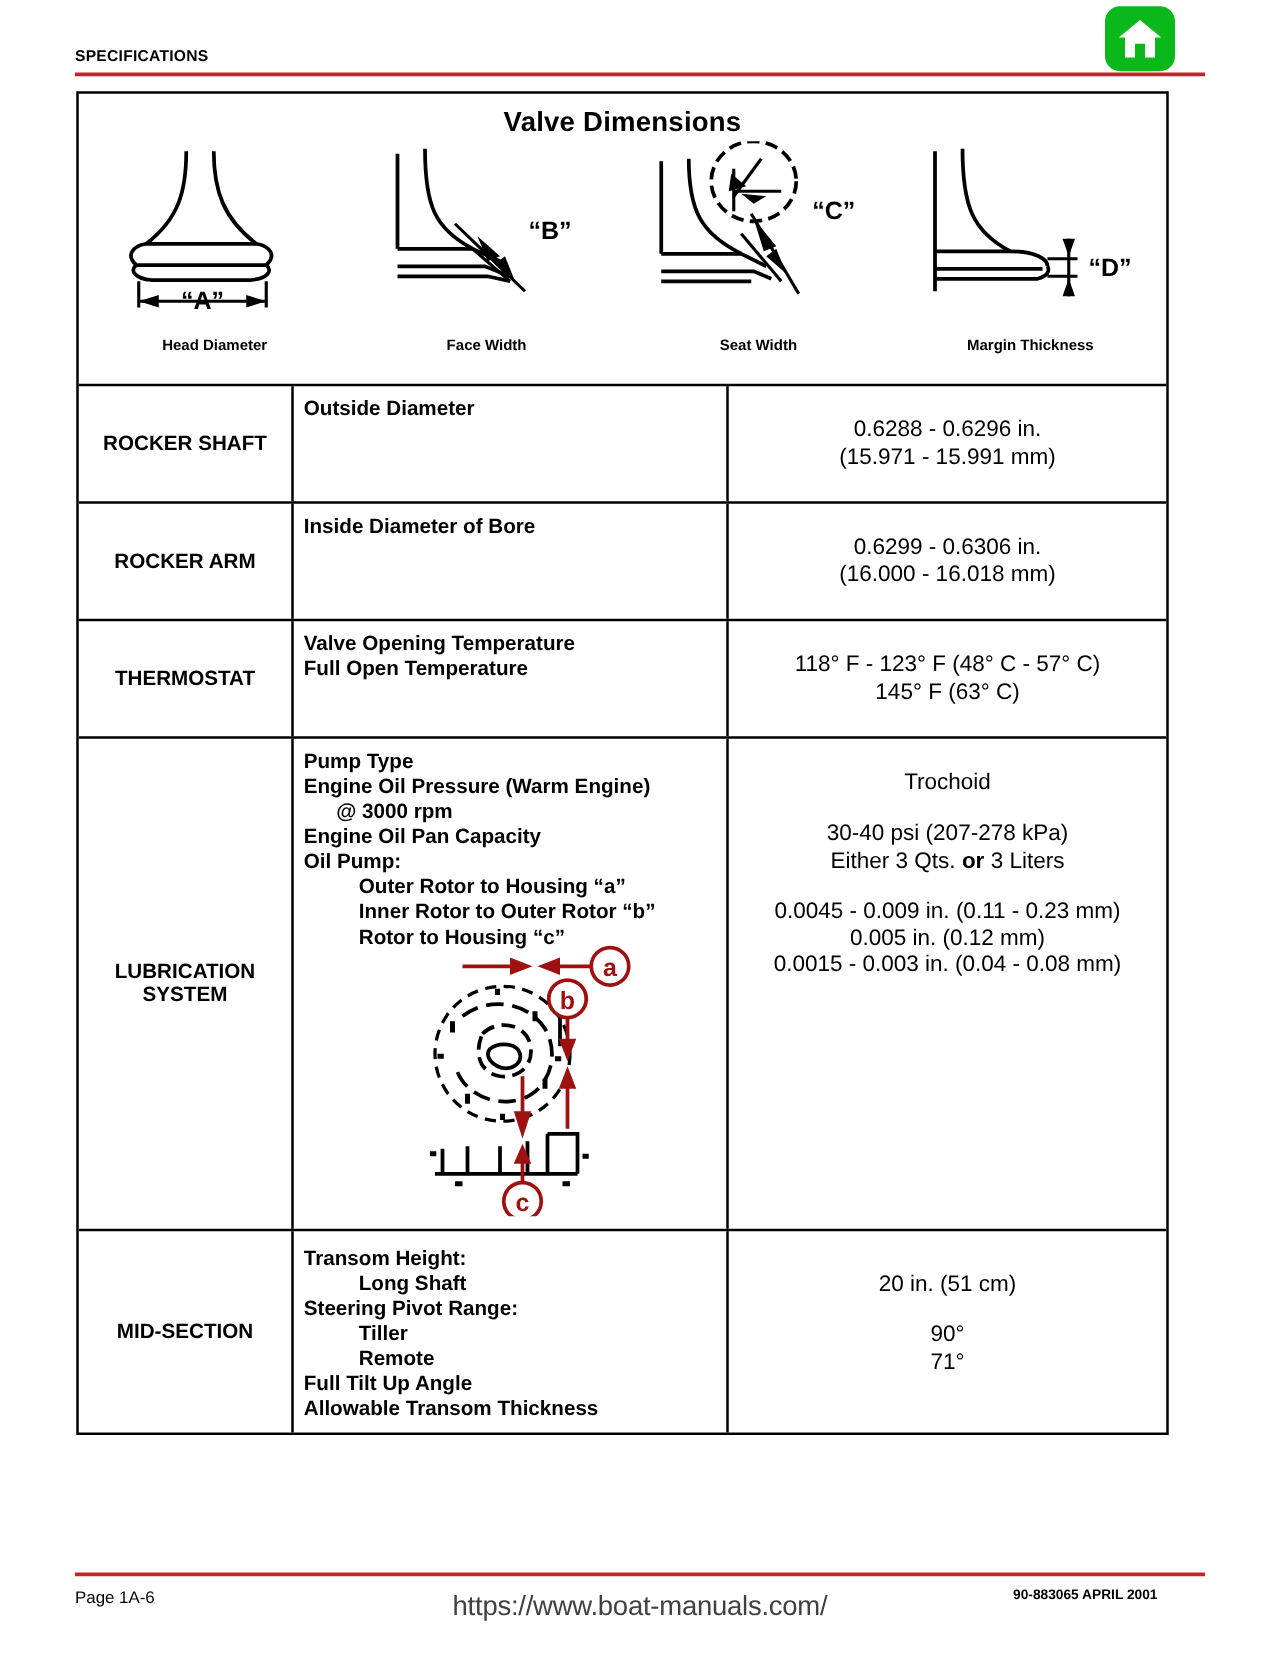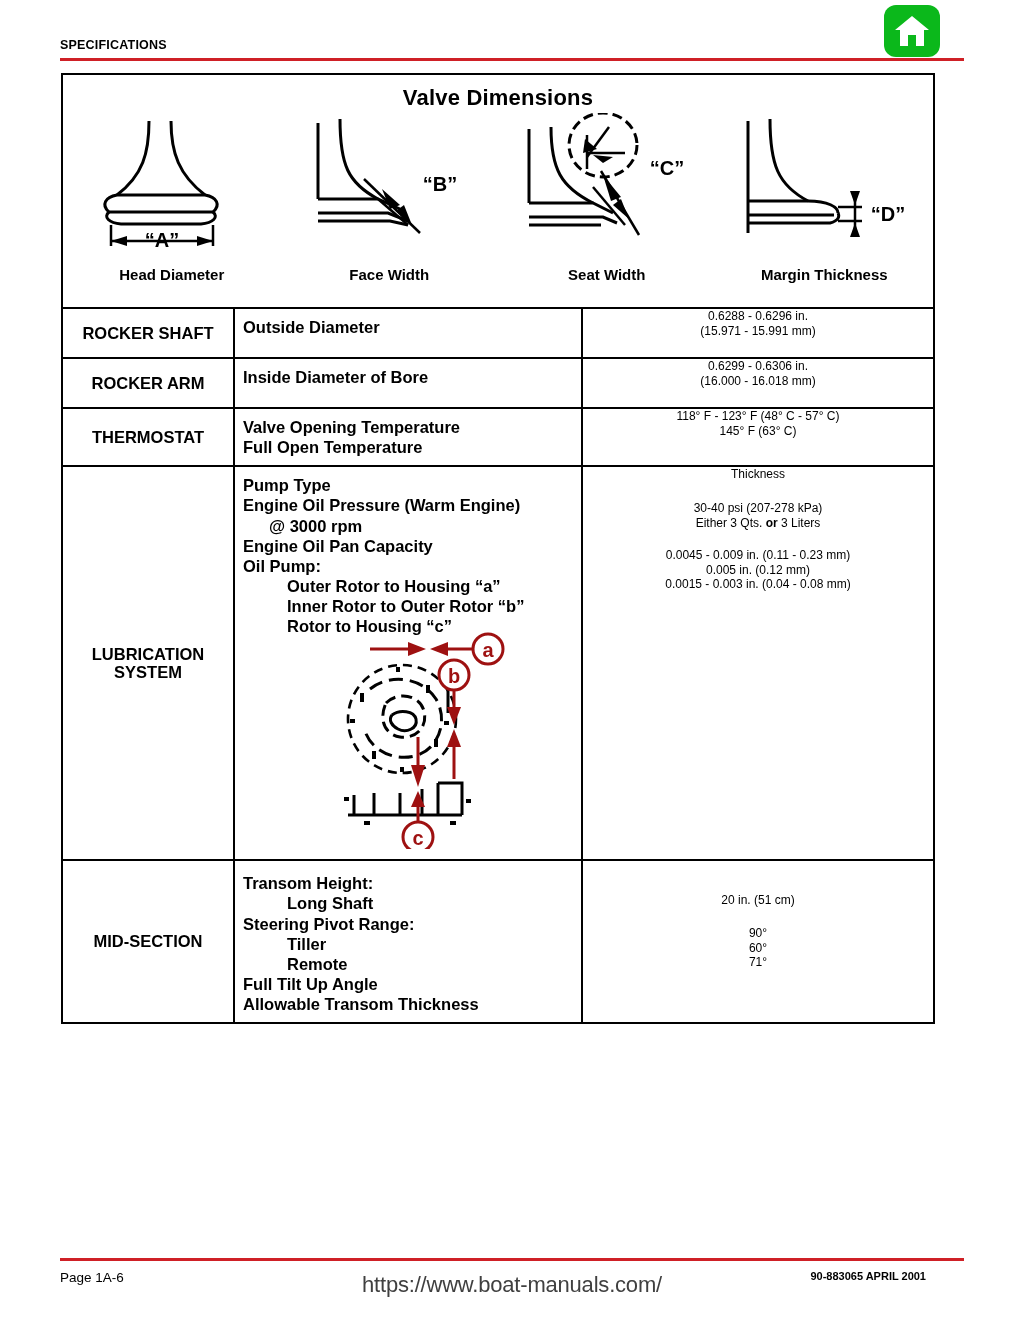--- a/index.html
+++ b/index.html
@@ -93,21 +93,21 @@
     position: absolute;
     left: 50%;
     transform: translateX(-50%);
     top: 0;
   }
   .valve-caption {
     position: absolute;
     bottom: 20px;
     left: 0; right: 0;
     text-align: center;
-    font-size: 15px;
+    font-size: 12px;
     font-weight: bold;
   }
 
   
   .spec-row {
     display: flex;
     border-bottom: 2px solid #000;
     min-height: 48px;
   }
   .spec-row:last-child { border-bottom: none; }
@@ -131,24 +131,24 @@
     flex: 0 0 348px;
     border-right: 2px solid #000;
     font-size: 16.5px;
     font-weight: bold;
     line-height: 1.22;
     padding: 8px 0 8px 8px;
     box-sizing: border-box;
   }
   .col-val {
     flex: 1 1 auto;
-    font-size: 12px;
+    font-size: 18px;
     line-height: 1.22;
     text-align: center;
-    padding: 0 4px;
+    padding: 24px 4px;
     box-sizing: border-box;
   }
   .desc-line { white-space: pre; }
   .indent1 { padding-left: 26px; }
   .indent2 { padding-left: 44px; }
   .val-line { white-space: pre; }
   .val-gap { height: 19px; }
   .val-gap2 { height: 18px; }
   b.inline-strong { font-weight: bold; }
 
@@ -427,21 +427,21 @@
           <line x1="88" y1="176" x2="88" y2="196"></line>
         </g>
         <polygon points="88,160 81,138 95,138" fill="#9e1111"></polygon>
         <polygon points="88,164 81,180 95,180" fill="#9e1111"></polygon>
         <circle cx="88" cy="210" r="15" fill="#fff" stroke="#9e1111" stroke-width="3"></circle>
         <text x="88" y="218" text-anchor="middle" font-family="Liberation Sans, sans-serif" font-size="20" font-weight="bold" fill="#9e1111">c</text>
       </svg>
     </div>
 
     <div class="col-val">
-      <div class="val-line">Thickness</div>
+      <div class="val-line">Trochoid</div>
       <div class="val-gap"></div>
       <div class="val-line">30-40 psi (207-278 kPa)</div>
       <div class="val-line"><span>Either 3 Qts. </span><b class="inline-strong">or</b><span> 3 Liters</span></div>
       <div class="val-gap2"></div>
       <div class="val-line">0.0045 - 0.009 in. (0.11 - 0.23 mm)</div>
       <div class="val-line">0.005 in. (0.12 mm)</div>
       <div class="val-line">0.0015 - 0.003 in. (0.04 - 0.08 mm)</div>
     </div>
   </div>
 
@@ -453,21 +453,20 @@
       <div class="desc-line">Steering Pivot Range:</div>
       <div class="desc-line indent2">Tiller</div>
       <div class="desc-line indent2">Remote</div>
       <div class="desc-line">Full Tilt Up Angle</div>
       <div class="desc-line">Allowable Transom Thickness</div>
     </div>
     <div class="col-val" style="padding-top:32px;">
       <div class="val-line">20 in. (51 cm)</div>
       <div class="val-gap2"></div>
       <div class="val-line">90°</div>
-      <div class="val-line">60°</div>
       <div class="val-line">71°</div>
     </div>
   </div>
 
 </div>
 
 <div id="footer-rule"></div>
 <div id="footer-page">Page 1A-6</div>
 <div id="footer-url">https://www.boat-manuals.com/</div>
 <div id="footer-code">90-883065  APRIL 2001</div>

